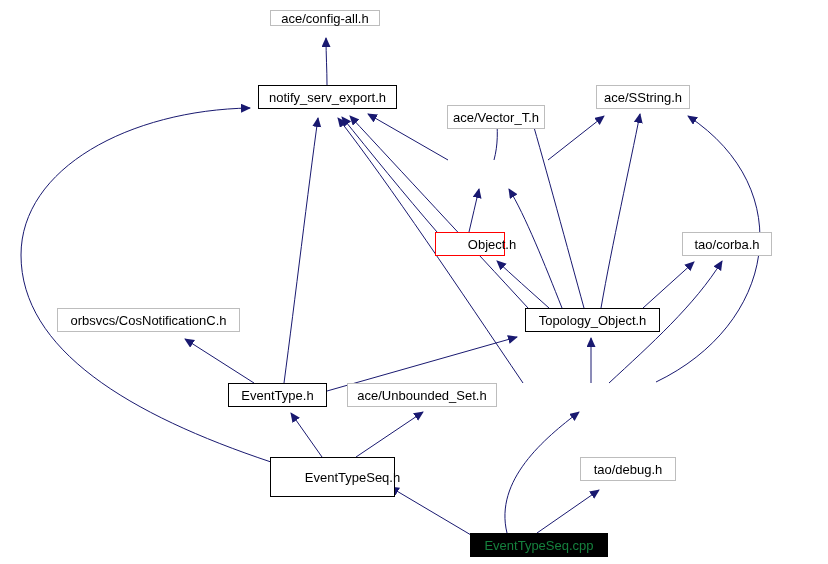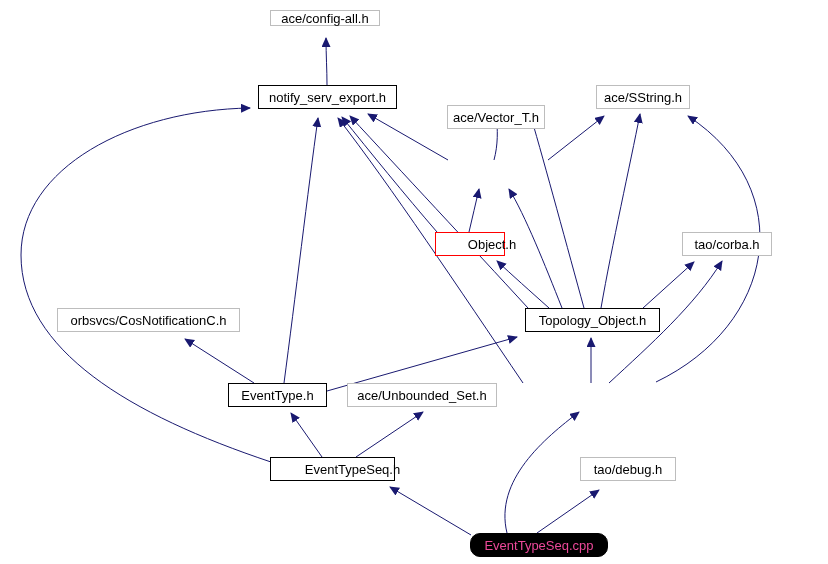--- a/index.html
+++ b/index.html
@@ -18,21 +18,21 @@
     border:1px solid #000000;
     color:#000000;
     font-size:13px;
     display:flex;align-items:center;justify-content:center;
     white-space:nowrap;
     text-align:center;
     cursor:pointer;
   }
   .node.ext{border-color:#bdbdbd;}
   .node.trunc{border-color:#ff0000;}
-  .node.main{background:#000000;border-color:#000000;color:#ec4899;border-radius:10px;}
+  .node.main{background:#000000;border-color:#000000;color:#15803d;}
 </style>
 </head>
 <body>
 
 <div id="canvas">
 
   <svg id="edges" viewBox="0 0 828 564" xmlns="http://www.w3.org/2000/svg">
     <defs>
       <marker id="arrow" markerUnits="userSpaceOnUse" markerWidth="12" markerHeight="10" refX="9" refY="4.5" orient="auto">
         <path d="M0,0 L10,4.5 L0,9 z" fill="#191970"></path>
@@ -70,17 +70,17 @@
   <div class="node ext" style="left:270px;top:10px;width:110px;height:16px;">ace/config-all.h</div>
   <div class="node" style="left:258px;top:85px;width:139px;height:24px;">notify_serv_export.h</div>
   <div class="node ext" style="left:447px;top:85px;width:98px;height:24px;margin-top:20px;">ace/Vector_T.h</div>
   <div class="node ext" style="left:596px;top:85px;width:94px;height:24px;">ace/SString.h</div>
   <div class="node trunc" style="left:435px;top:232px;width:70px;height:24px;padding-left:44px;">Object.h</div>
   <div class="node ext" style="left:682px;top:232px;width:90px;height:24px;">tao/corba.h</div>
   <div class="node ext" style="left:57px;top:308px;width:183px;height:24px;">orbsvcs/CosNotificationC.h</div>
   <div class="node" style="left:525px;top:308px;width:135px;height:24px;">Topology_Object.h</div>
   <div class="node" style="left:228px;top:383px;width:99px;height:24px;">EventType.h</div>
   <div class="node ext" style="left:347px;top:383px;width:150px;height:24px;">ace/Unbounded_Set.h</div>
-  <div class="node" style="left:270px;top:457px;width:125px;height:24px;padding-left:40px;">EventTypeSeq.h</div>
+  <div class="node" style="left:270px;top:457px;width:125px;height:40px;padding-left:40px;">EventTypeSeq.h</div>
   <div class="node ext" style="left:580px;top:457px;width:96px;height:24px;">tao/debug.h</div>
   <div class="node main" style="left:470px;top:533px;width:138px;height:24px;">EventTypeSeq.cpp</div>
 
 </div>
 
 </body></html>

